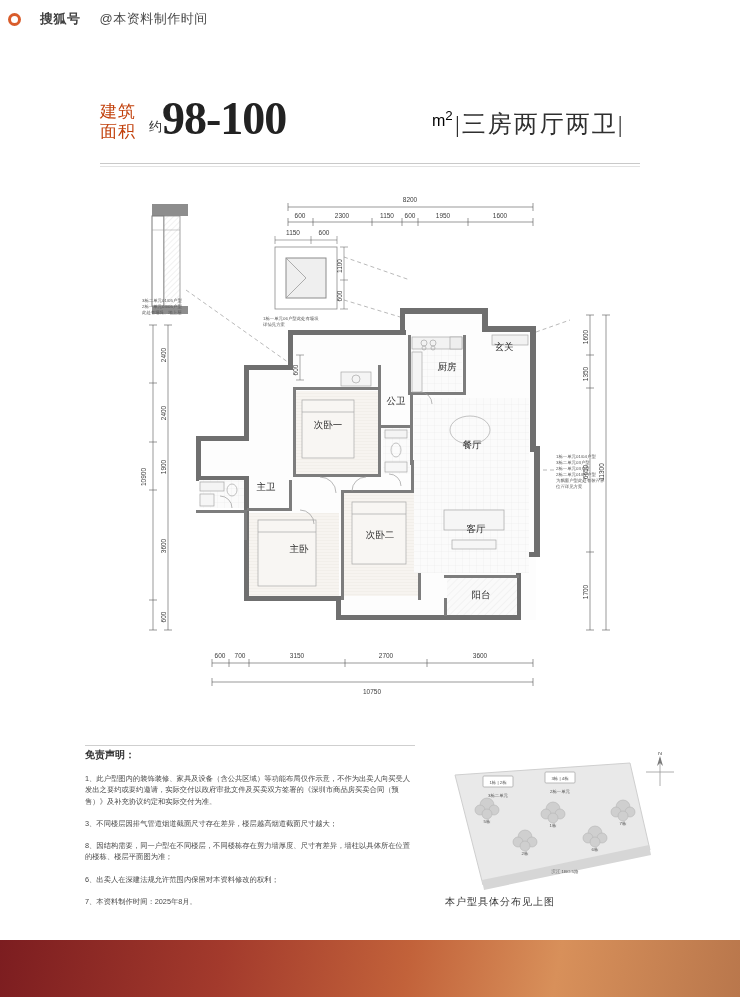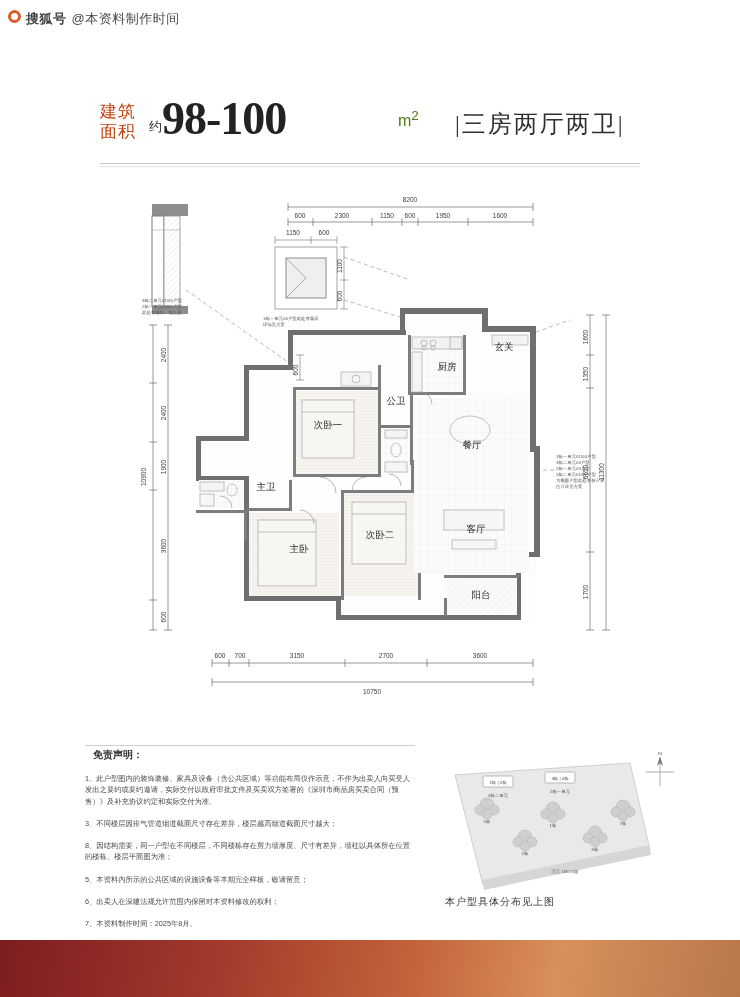--- a/index.html
+++ b/index.html
@@ -3,46 +3,46 @@
 <meta charset="utf-8">
 <style>
   html,body{margin:0;padding:0;}
   body{
     width:740px;height:997px;background:#ffffff;
     font-family:"Liberation Sans","DejaVu Sans",sans-serif;
     color:#333;position:relative;overflow:hidden;
   }
   
   .topbar{position:absolute;left:0;top:0;width:740px;height:40px;}
-  .wm{position:absolute;left:8px;top:10px;display:flex;align-items:flex-start;gap:5px;
+  .wm{position:absolute;left:8px;top:10px;display:flex;align-items:center;gap:19px;
       font-size:13px;color:#3f3f3f;font-weight:bold;letter-spacing:.5px;}
   .wm .at{font-weight:normal;font-size:13px;color:#4a4a4a;}
   .wm-dot{width:13px;height:13px;border-radius:50%;background:#d95c2b;position:relative;}
   .wm-dot:after{content:"";position:absolute;left:3px;top:3px;width:7px;height:7px;
      border-radius:50%;background:#fff;}
   
   .title-wrap{position:absolute;left:100px;top:100px;width:560px;height:60px;}
   .t-small{position:absolute;left:0;top:2px;font-size:17px;line-height:20px;
            color:#c2410c;letter-spacing:1px;font-family:"Liberation Serif","DejaVu Serif",serif;}
   .t-approx{position:absolute;left:49px;top:18px;font-size:13px;color:#2f2f2f;}
   .t-big{position:absolute;left:62px;top:-8px;font-size:46px;font-weight:bold;
          color:#222;letter-spacing:-1px;font-family:"Liberation Serif","DejaVu Serif",serif;}
-  .t-sq{position:absolute;left:298px;top:8px;font-size:16px;color:#4d7c0f;text-align:right;}
+  .t-sq{position:absolute;left:332px;top:8px;font-size:16px;color:#000000;text-align:right;}
   .t-rooms{position:absolute;left:355px;top:8px;font-size:24px;color:#2f2f2f;
            letter-spacing:2px;font-family:"Liberation Serif","DejaVu Serif",serif;}
   .title-rule{position:absolute;left:100px;top:163px;width:540px;height:1px;background:#c9c9c9;}
   .title-rule2{position:absolute;left:100px;top:166px;width:540px;height:1px;background:#e2e2e2;}
 
   
   .plan{position:absolute;left:0;top:180px;width:740px;height:530px;}
   .plan svg{display:block;}
 
   
   .disc{position:absolute;left:85px;top:748px;width:330px;}
-  .disc h4{margin:0 0 6px 8px;font-size:10px;font-weight:bold;color:#333;}
+  .disc h4{margin:0 0 6px 0;font-size:10px;font-weight:bold;color:#333;}
   .disc p{margin:11px 0 3px 0;font-size:7.3px;line-height:1.55;color:#4a4a4a;}
   .disc-rule{position:absolute;left:85px;top:745px;width:330px;height:1px;background:#cfcfcf;}
 
   
   .site{position:absolute;left:445px;top:745px;width:230px;height:160px;}
   .site-cap{position:absolute;left:445px;top:895px;width:230px;text-align:left;
             font-size:10px;color:#333;letter-spacing:1px;}
   .compass{position:absolute;left:640px;top:752px;width:40px;height:40px;}
   
   .bottom{position:absolute;left:0;top:940px;width:740px;height:57px;
@@ -345,21 +345,20 @@
   <text class="tiny" x="556" y="308">位置详见方案</text>
 </svg>
 </div>
 
 <div class="disc-rule"></div>
 <div class="disc">
   <h4>免责声明：</h4>
   <p>1、此户型图内的装饰装修、家具及设备（含公共区域）等功能布局仅作示意，不作为出卖人向买受人发出之要约或要约邀请，实际交付以政府审批文件及买卖双方签署的《深圳市商品房买卖合同（预售）》及补充协议约定和实际交付为准。</p>
   <p>3、不同楼层因排气管道烟道截面尺寸存在差异，楼层越高烟道截面尺寸越大；</p>
   <p>8、因结构需要，同一户型在不同楼层，不同楼栋存在剪力墙厚度、尺寸有差异，墙柱以具体所在位置的楼栋、楼层平面图为准；</p>
-  <p>5、本资料内所示的公共区域的设施设备等本期完全样板，敬请留意；</p>
   <p>6、出卖人在深建法规允许范围内保留对本资料修改的权利；</p>
   <p>7、本资料制作时间：2025年8月。</p>
 </div>
 
 <div class="site">
 <svg width="230" height="160" viewBox="0 0 230 160" xmlns="http://www.w3.org/2000/svg">
   <polygon points="10,30 185,18 205,105 38,140" fill="#e9e9e9" stroke="#cfcfcf" stroke-width="1"></polygon>
 
   <path d="M38,140 L205,105" fill="none" stroke="#d6d6d6" stroke-width="10"></path>
   <text x="120" y="128" class="tiny" text-anchor="middle" fill="#777">滨江 1BO.5路</text>

